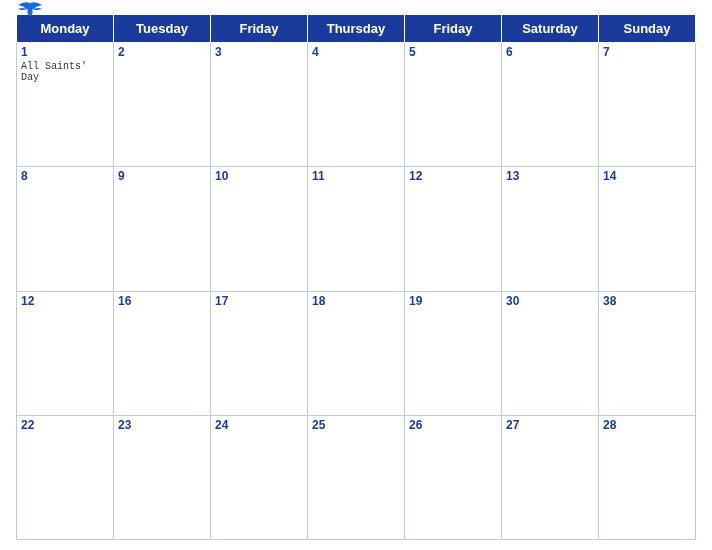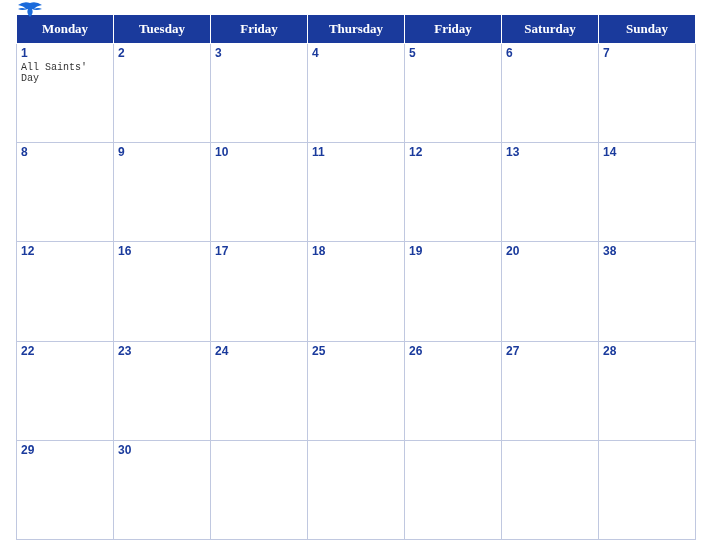--- a/index.html
+++ b/index.html
@@ -65,21 +65,20 @@
       flex: 1;
     }
     .calendar thead tr th {
       background-color: #1a3a9c;
       color: #fff;
       font-size: 13px;
       font-weight: bold;
       padding: 6px 4px;
       border: 1px solid #fff;
       text-align: center;
-      font-family: Liberation Serif, serif;
     }
     .calendar tbody tr td {
       border: 1px solid #c0c8e0;
       vertical-align: top;
       padding: 2px 4px;
       height: 72px;
       background: #fff;
       width: calc(100%/7);
     }
     .day-num {
@@ -185,21 +184,21 @@
         <td>
           <span class="day-num">17</span>
         </td>
         <td>
           <span class="day-num">18</span>
         </td>
         <td>
           <span class="day-num">19</span>
         </td>
         <td>
-          <span class="day-num">20</span>
+          <span class="day-num">30</span>
         </td>
         <td>
           <span class="day-num">38</span>
         </td>
       </tr>
       <tr>
         <td>
           <span class="day-num">22</span>
         </td>
         <td>
@@ -213,28 +212,15 @@
         </td>
         <td>
           <span class="day-num">26</span>
         </td>
         <td>
           <span class="day-num">27</span>
         </td>
         <td>
           <span class="day-num">28</span>
         </td>
-      </tr>
-      <tr>
-        <td>
-          <span class="day-num">29</span>
-        </td>
-        <td>
-          <span class="day-num">30</span>
-        </td>
-        <td></td>
-        <td></td>
-        <td></td>
-        <td></td>
-        <td></td>
       </tr>
     </tbody>
 </table>
 
 </body></html>

